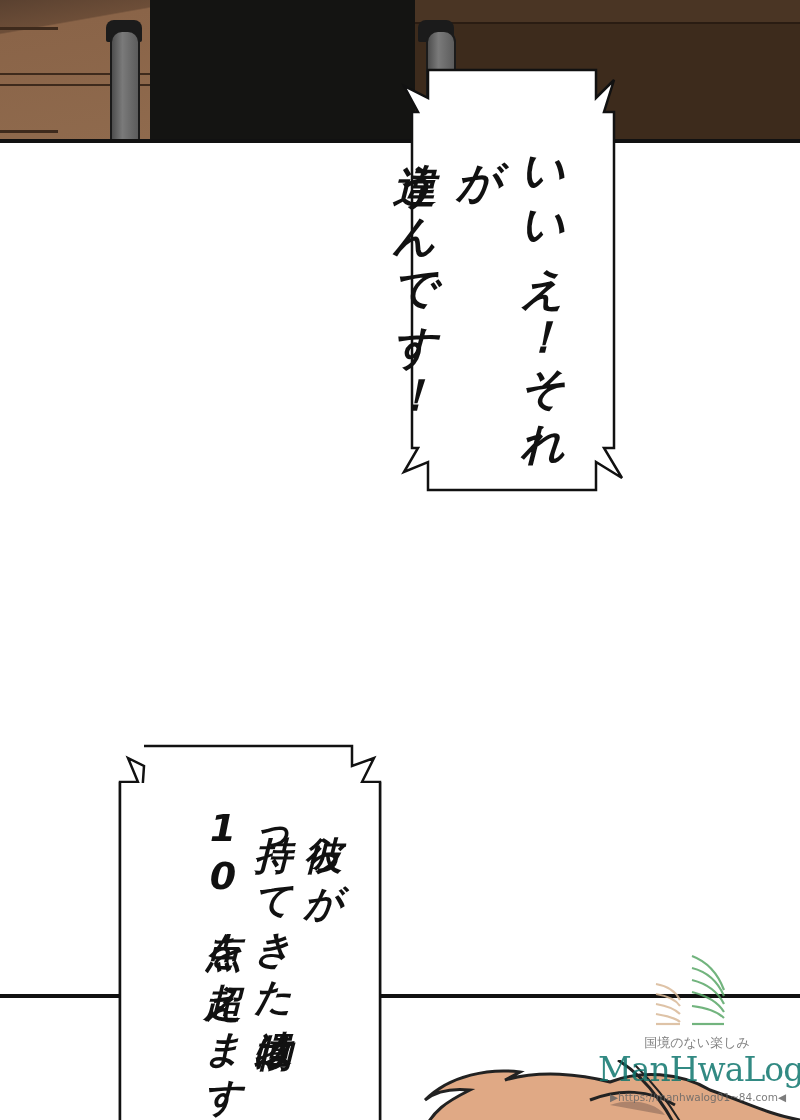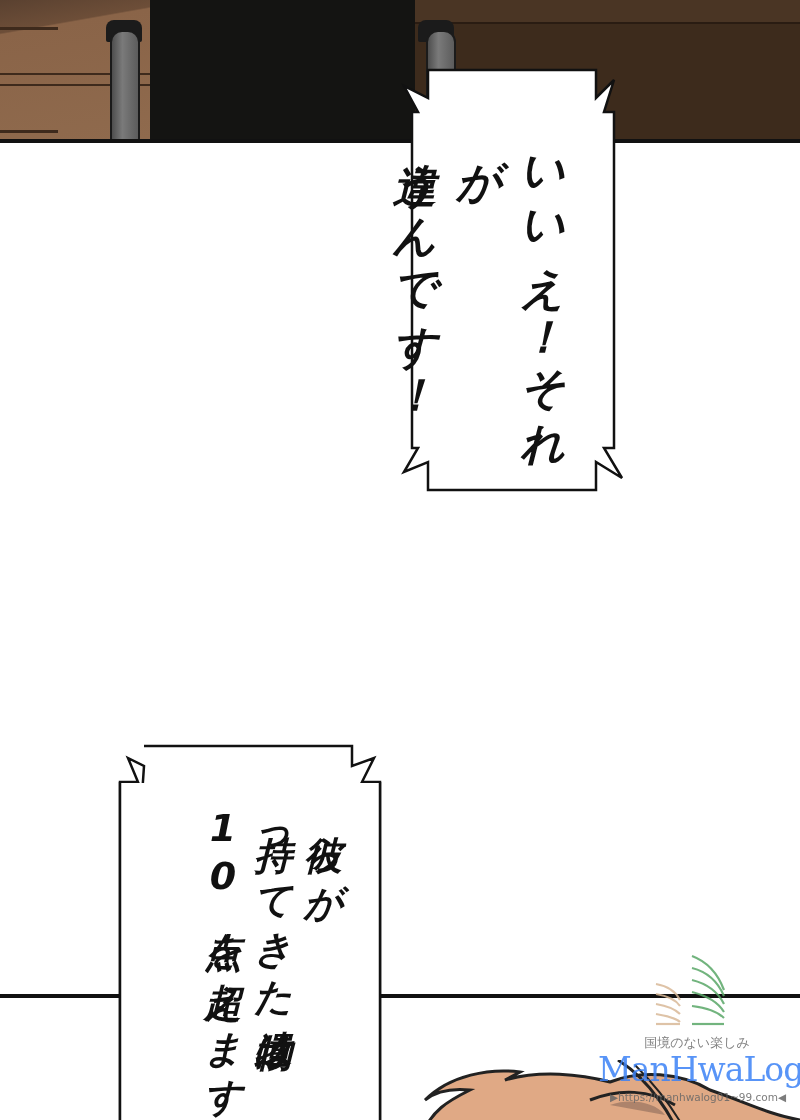--- a/index.html
+++ b/index.html
@@ -66,21 +66,21 @@
   
   .hair {
     position: absolute; left: 410px; top: 1060px; width: 390px; height: 80px;
   }
   
   .watermark { position: absolute; left: 596px; top: 950px; width: 200px; height: 160px; opacity: 0.85; }
   .wm-logo { position: absolute; left: 50px; top: 0; width: 90px; height: 90px; }
   .wm-tagline { position: absolute; left: 26px; top: 84px; width: 150px; text-align: center;
     font-size: 13px; color: #6a6a6a; font-family: Liberation Mono, monospace; }
   .wm-brand { position: absolute; left: 2px; top: 100px; width: 200px;
-    font-family: "DejaVu Serif", serif; font-size: 33px; color: #3b82f6; letter-spacing: -1px; }
+    font-family: "DejaVu Serif", serif; font-size: 33px; color: #0f766e; letter-spacing: -1px; }
   .wm-url { position: absolute; left: 14px; top: 141px; width: 180px;
     font-size: 10.5px; color: #666; font-family: "DejaVu Sans", sans-serif; }
 </style>
 </head>
 <body>
 
 <div class="panel-top">
   <div class="desk-left">
     <div class="desk-line" style="top:27px; width:58px;"></div>
     <div class="desk-line" style="top:73px; width:150px; height:2px;"></div>
@@ -137,14 +137,14 @@
       <path d="M46,6 C62,12 72,24 78,40" stroke="#5aa768"></path>
       <path d="M46,18 C62,22 72,32 78,46" stroke="#5aa768"></path>
       <path d="M46,30 C62,34 72,42 78,54" stroke="#5aa768"></path>
       <path d="M46,42 C62,46 72,52 78,62" stroke="#5aa768"></path>
       <path d="M46,56 C62,58 72,62 78,68" stroke="#5aa768"></path>
       <path d="M46,74 L78,74" stroke="#5aa768"></path>
     </g>
   </svg>
   <div class="wm-tagline">国境のない楽しみ</div>
   <div class="wm-brand">ManHwaLog</div>
-  <div class="wm-url">▶https://manhwalog01~99.com◀</div>
+  <div class="wm-url">▶https://manhwalog01~84.com◀</div>
 </div>
 
 </body></html>

